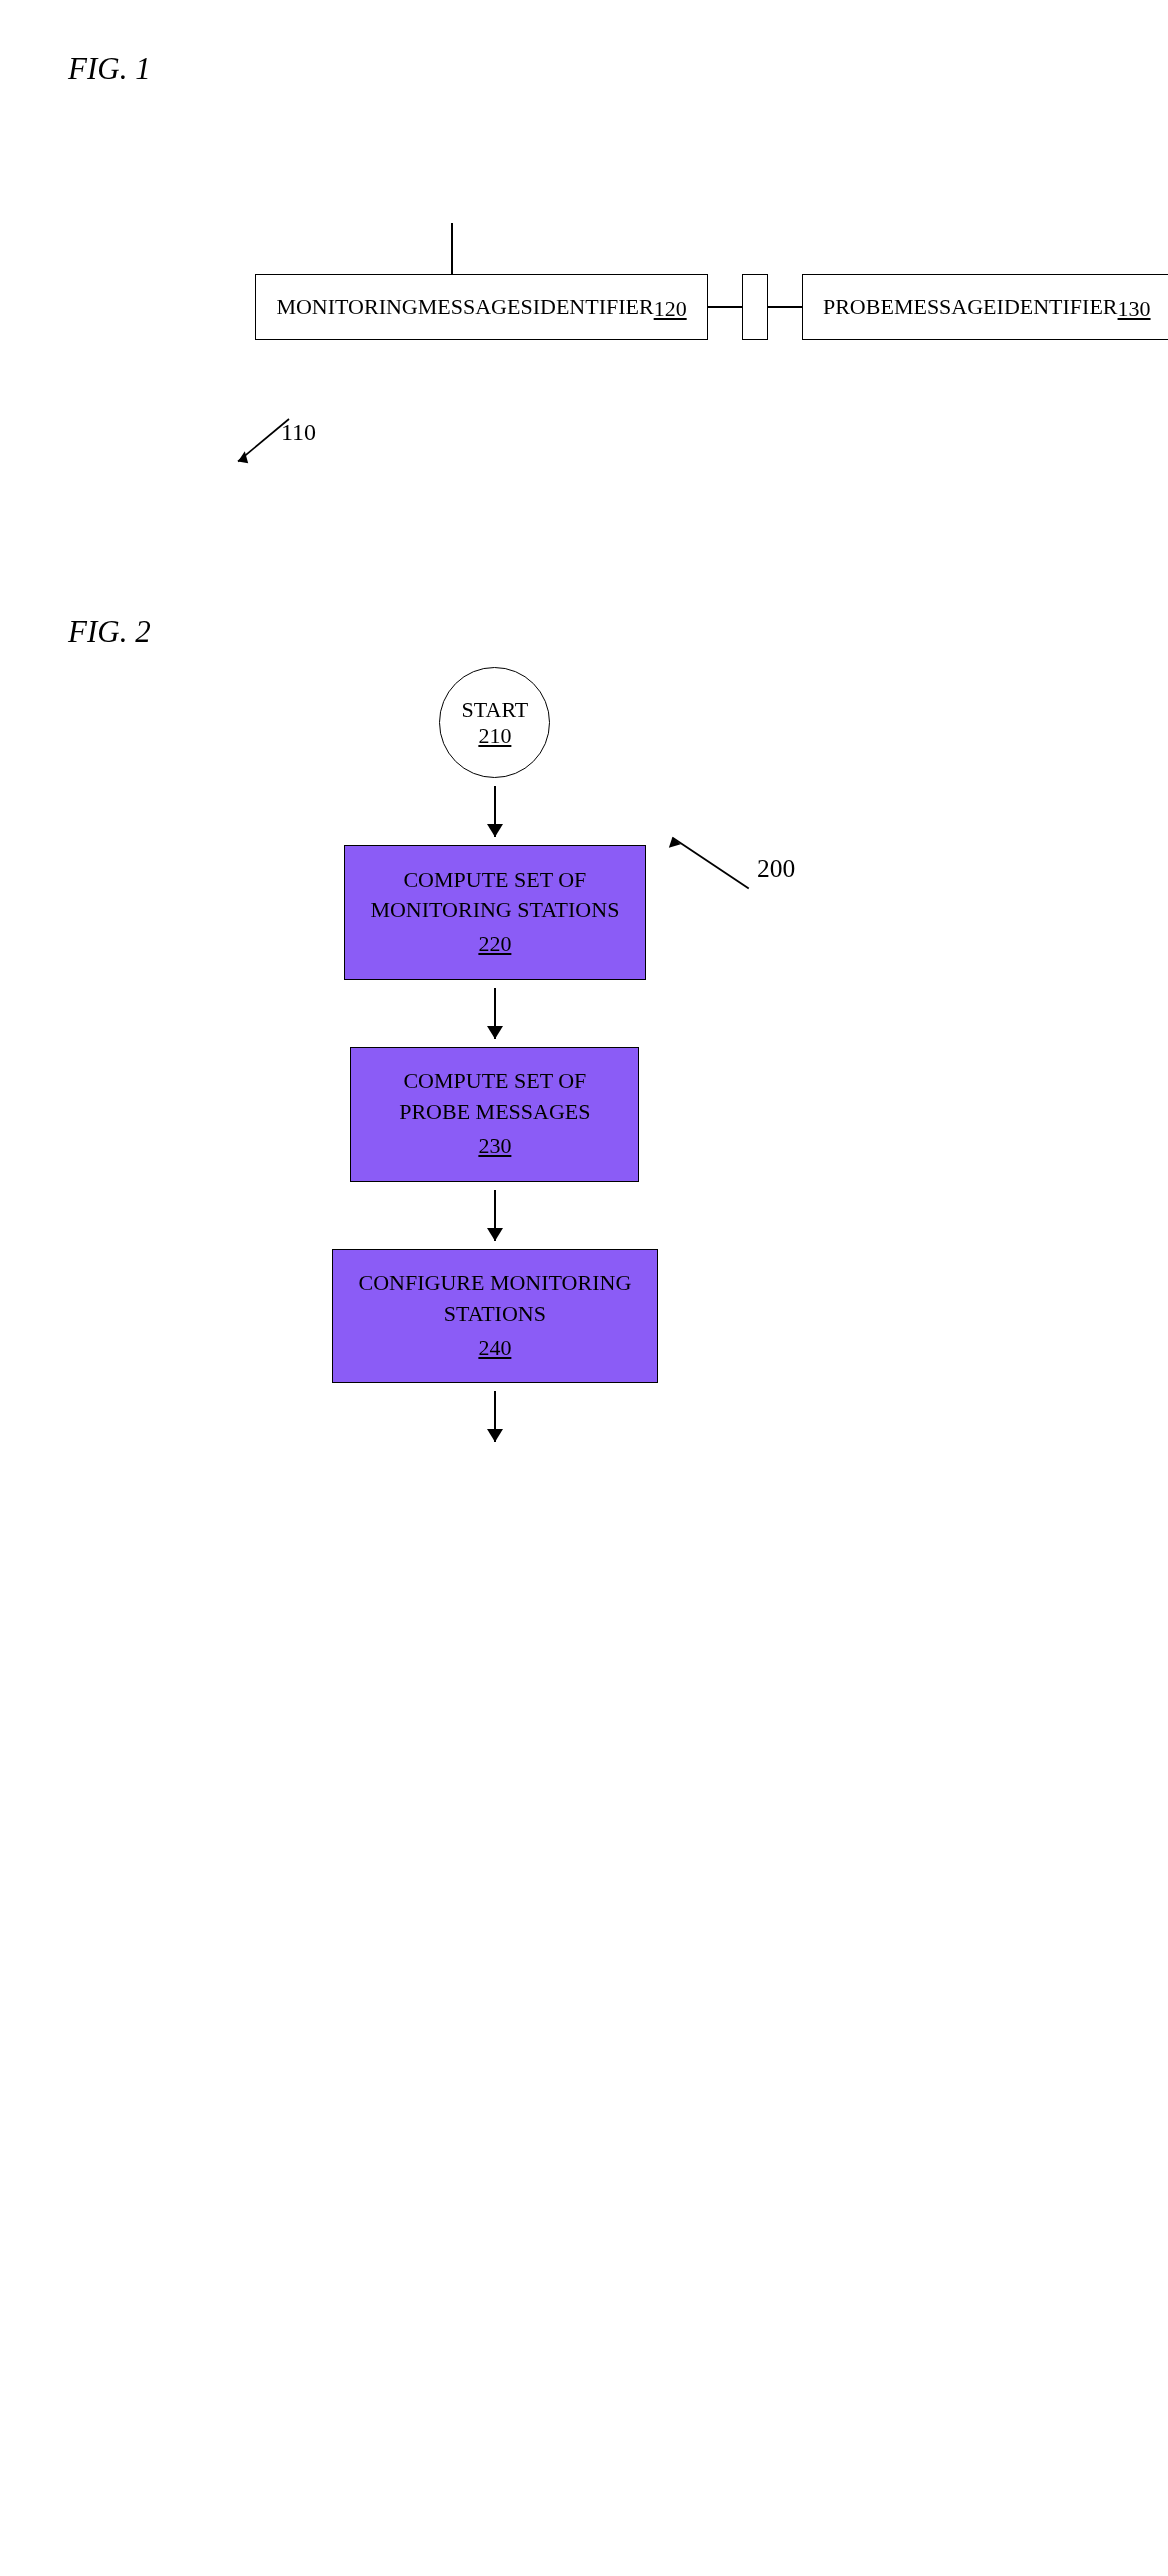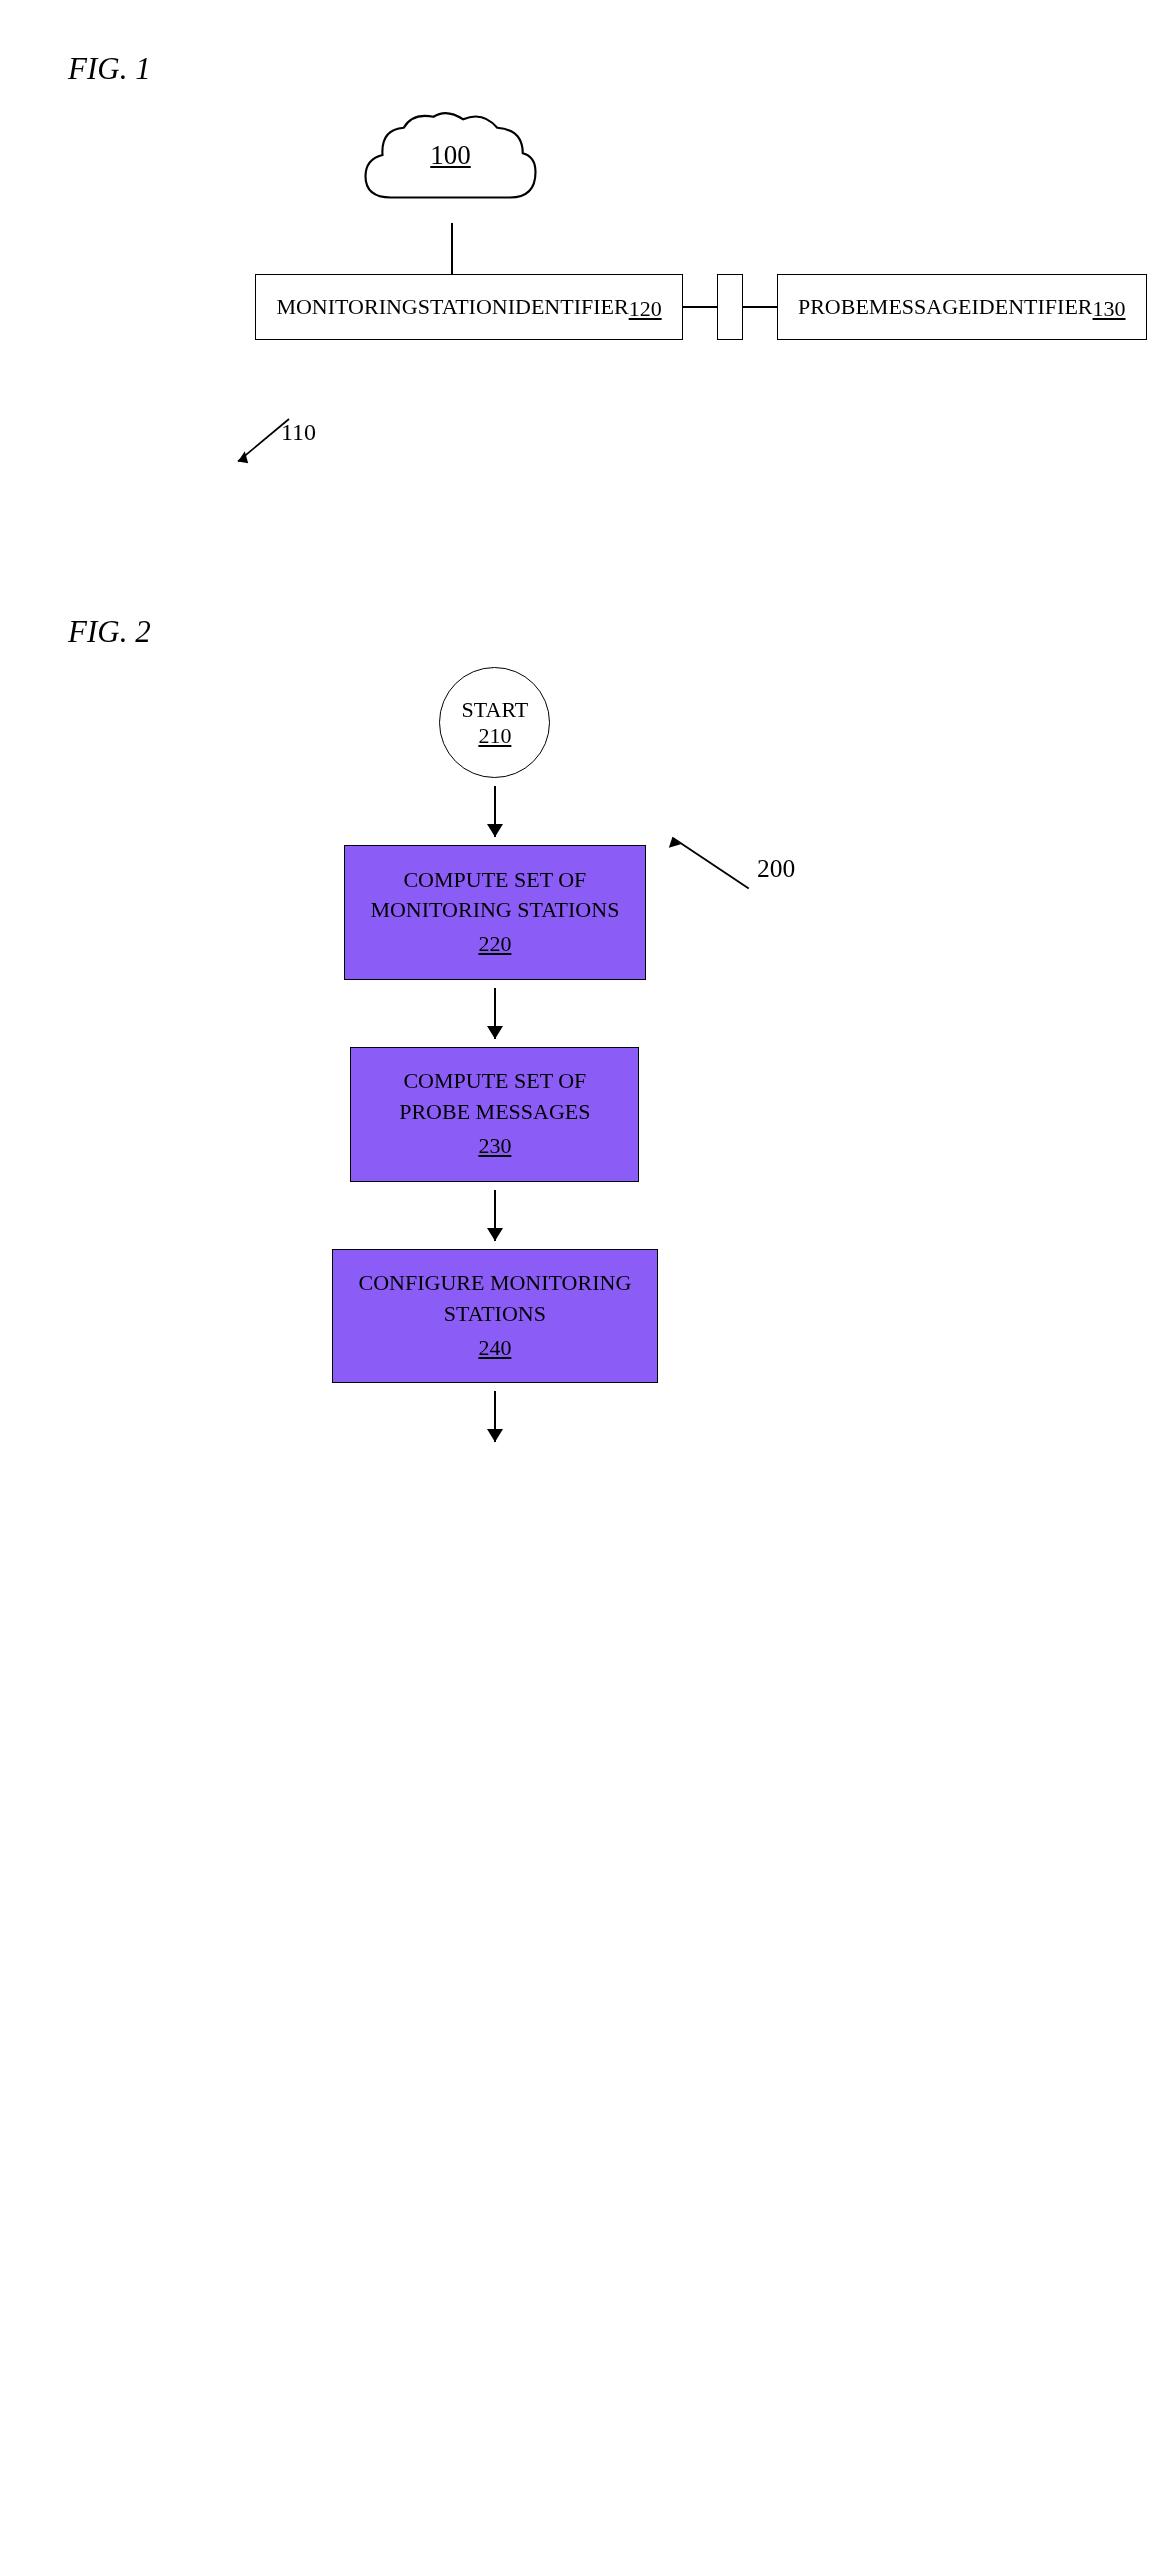--- a/index.html
+++ b/index.html
@@ -172,45 +172,29 @@
   </style>
 </head>
 <body>
 <div class="page">
 
   <div class="fig1-section">
     <div class="fig-label">FIG.  1</div>
 
     <div class="fig1-diagram">
 
-      <div class="cloud-container">
-        <svg class="cloud-svg" viewBox="0 0 220 140" xmlns="http://www.w3.org/2000/svg">
-          <path d="M 40 110
-                   Q 10 110 10 85
-                   Q 10 65 30 60
-                   Q 28 30 55 28
-                   Q 65 10 90 15
-                   Q 105 5 125 18
-                   Q 148 8 165 28
-                   Q 195 30 195 58
-                   Q 210 62 210 80
-                   Q 210 110 180 110
-                   Z" fill="#fff" stroke="#000" stroke-width="2.5"></path>
-        </svg>
-        <div class="cloud-label" style="text-decoration:underline; position:absolute; top:36px; left:0; width:187px; text-align:center; font-size:27px;">100</div>
-      </div>
 
       <div style="position:absolute; top:119px; left:332px; width:1.7px; height:51px; background:#000;"></div>
 
       <div style="position:absolute; top:170px; left:136px;">
         <div class="box-pair">
 
           <div class="diagram-box">
             <span>MONITORING</span>
-            <span>STATION</span>
+            <span>MESSAGES</span>
             <span>IDENTIFIER</span>
             <span class="box-number ul">120</span>
           </div>
 
           <div class="connector-h"></div>
 
           <div style="border:1.7px solid #000; width:25.5px; align-self:stretch; background:#fff;"></div>
 
           <div class="connector-h"></div>
 

